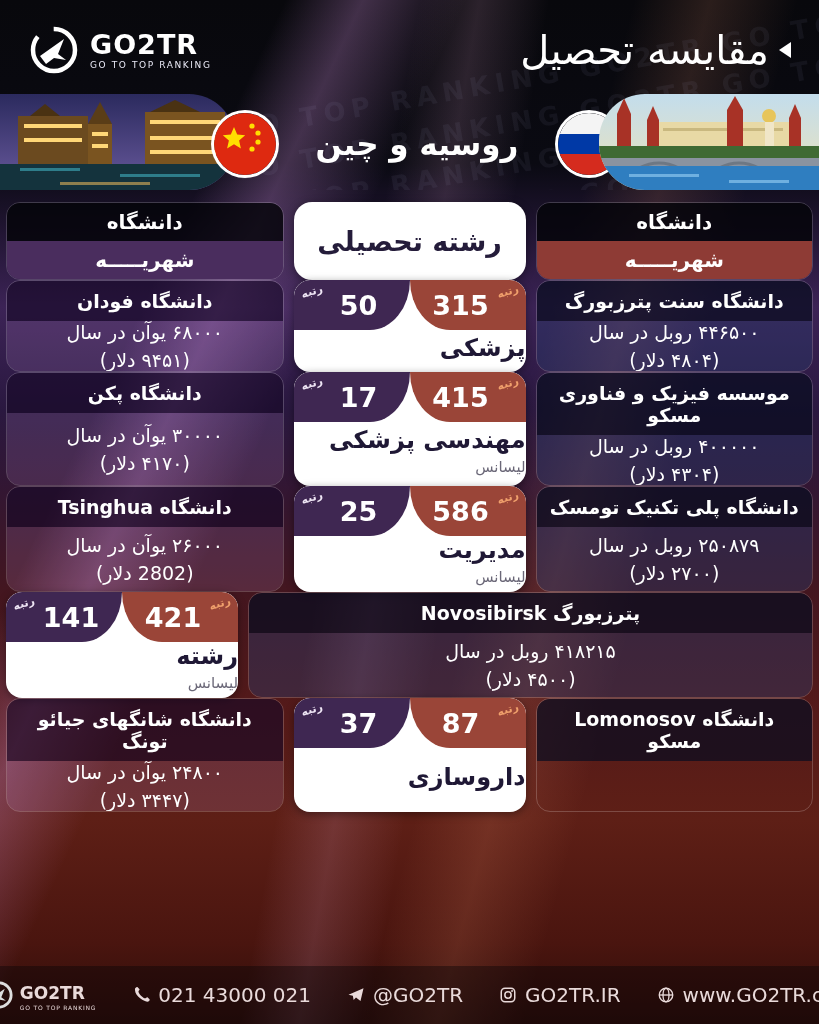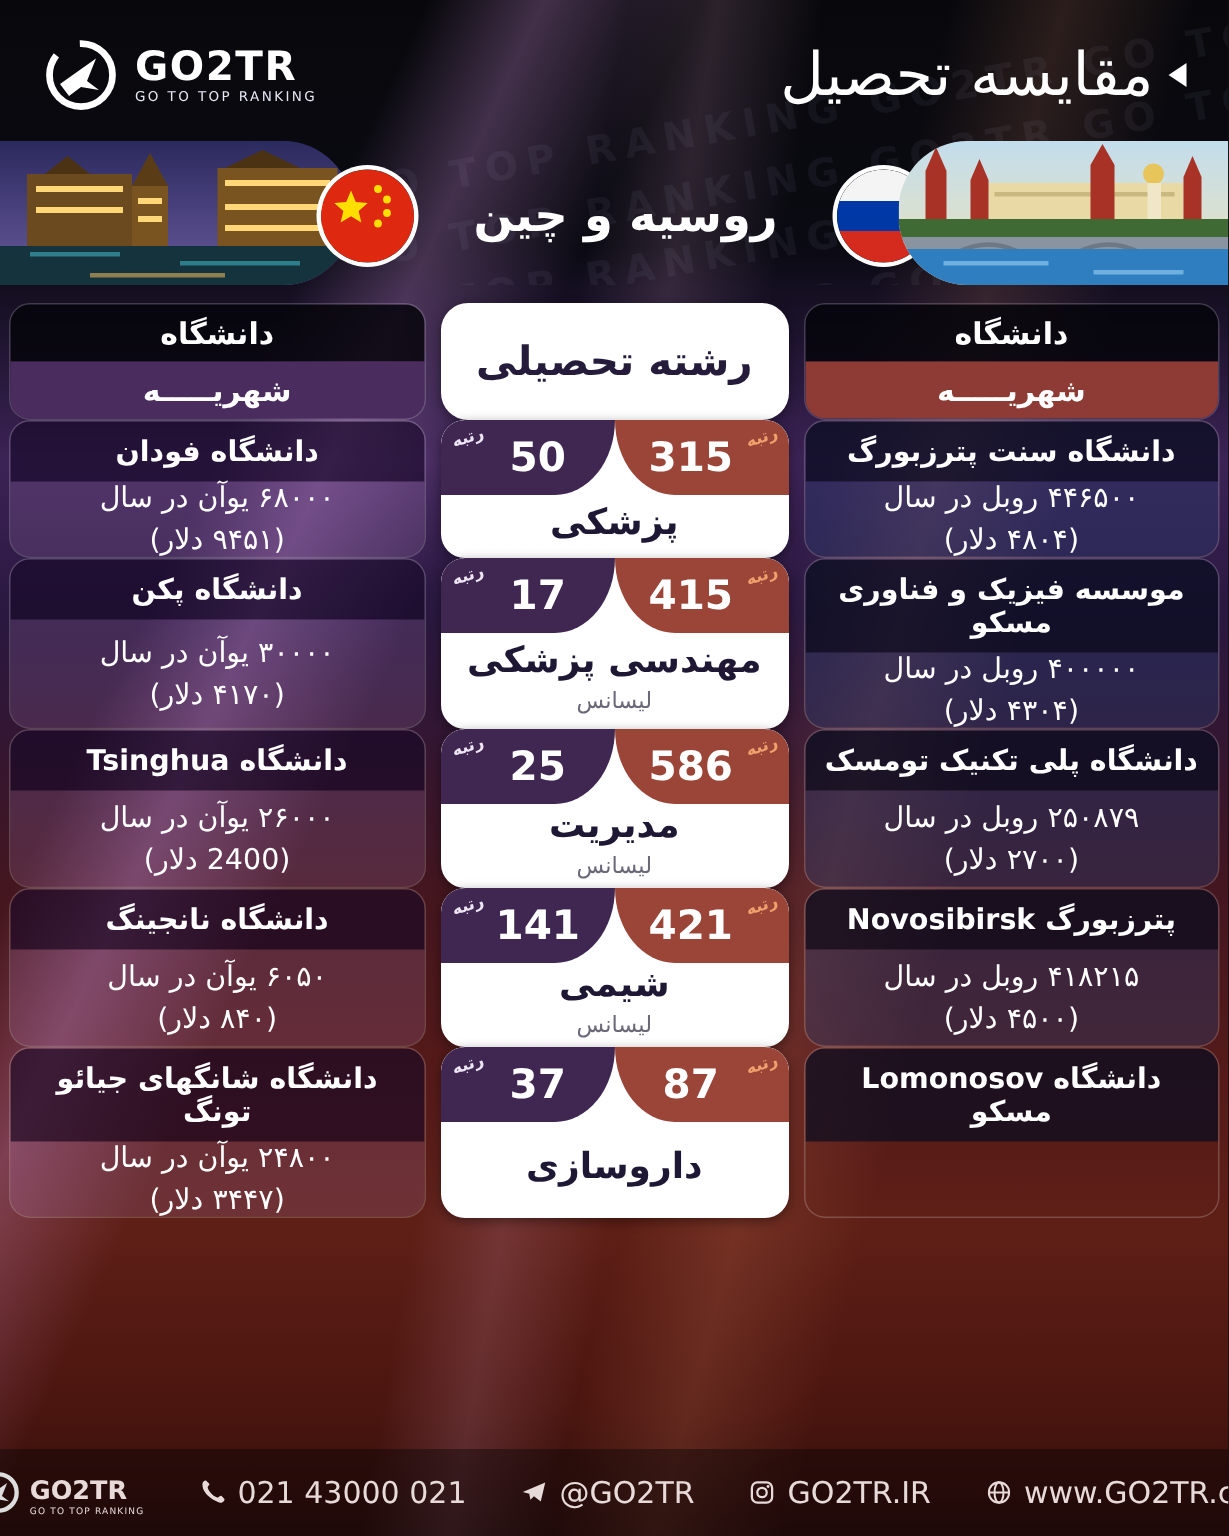--- a/index.html
+++ b/index.html
@@ -57,21 +57,21 @@
   .rank-bar{display:flex;height:50px;}
   .rank{position:relative;width:50%;display:flex;align-items:center;justify-content:center;}
   .rank-cn{background:#3f2752;border-radius:16px 0 0 0;border-bottom-right-radius:40px 50px;}
   .rank-ru{background:#9a4538;border-radius:0 16px 0 0;border-bottom-left-radius:40px 50px;}
   .rank-num{font-size:27px;font-weight:bold;color:#fff;}
   .rank-cn .rank-num{margin-left:14px;}
   .rank-ru .rank-num{margin-right:14px;}
   .rank-label{position:absolute;top:5px;font-size:11px;font-weight:bold;}
   .rank-cn .rank-label{left:7px;transform:rotate(-18deg);color:#efe6f5;}
   .rank-ru .rank-label{right:7px;transform:rotate(-18deg);color:#f0a06c;}
-  .field-body{flex:1;display:flex;flex-direction:column;align-items:center;justify-content:center;color:#1f1835;padding-bottom:6px;}
+  .field-body{flex:1;display:flex;flex-direction:column;align-items:flex-start;justify-content:center;color:#1f1835;padding-bottom:6px;}
   .field-name{font-size:24px;font-weight:bold;}
   .degree{font-size:15px;color:#6b6878;margin-top:4px;}
   .degree:empty{display:none;}
 
   
   .footer{position:absolute;left:0;right:0;bottom:0;height:58px;background:rgba(10,4,6,.42);
           display:flex;direction:ltr;align-items:center;justify-content:center;gap:18px;font-size:20px;color:#e9dada;}
   .f-item{display:flex;align-items:center;gap:8px;white-space:nowrap;}
   .f-div{width:1px;height:30px;background:rgba(255,255,255,.28);}
   .f-logo{display:flex;align-items:center;gap:6px;}
@@ -282,21 +282,21 @@
           <div>(۴۳۰۴ دلار)</div>
         </div>
       </div>
     </div>
 
     <div class="data-row">
       <div class="side-card china">
         <div class="side-head" dir="rtl">دانشگاه Tsinghua</div>
         <div class="side-body" dir="rtl">
           <div>۲۶۰۰۰ یوآن در سال</div>
-          <div>(2400 دلار)</div>
+          <div>(2802 دلار)</div>
         </div>
       </div>
       <div class="field-card">
         <div class="rank-bar">
           <div class="rank rank-cn">
             <span class="rank-label">رتبه</span>
             <span class="rank-num">25</span>
           </div>
           <div class="rank rank-ru">
             <span class="rank-num">586</span>
@@ -311,40 +311,33 @@
       <div class="side-card russia">
         <div class="side-head" dir="rtl">دانشگاه پلی تکنیک تومسک</div>
         <div class="side-body" dir="rtl">
           <div>۲۵۰۸۷۹ روبل در سال</div>
           <div>(۲۷۰۰ دلار)</div>
         </div>
       </div>
     </div>
 
     <div class="data-row">
-      <div class="side-card china">
-        <div class="side-head" dir="rtl">دانشگاه نانجینگ</div>
-        <div class="side-body" dir="rtl">
-          <div>۶۰۵۰ یوآن در سال</div>
-          <div>(۸۴۰ دلار)</div>
-        </div>
-      </div>
       <div class="field-card">
         <div class="rank-bar">
           <div class="rank rank-cn">
             <span class="rank-label">رتبه</span>
             <span class="rank-num">141</span>
           </div>
           <div class="rank rank-ru">
             <span class="rank-num">421</span>
             <span class="rank-label">رتبه</span>
           </div>
         </div>
         <div class="field-body" dir="rtl">
-          <div class="field-name">شیمی</div>
+          <div class="field-name">رشته</div>
           <div class="degree">لیسانس</div>
         </div>
       </div>
       <div class="side-card russia">
         <div class="side-head" dir="rtl">پترزبورگ Novosibirsk</div>
         <div class="side-body" dir="rtl">
           <div>۴۱۸۲۱۵ روبل در سال</div>
           <div>(۴۵۰۰ دلار)</div>
         </div>
       </div>

